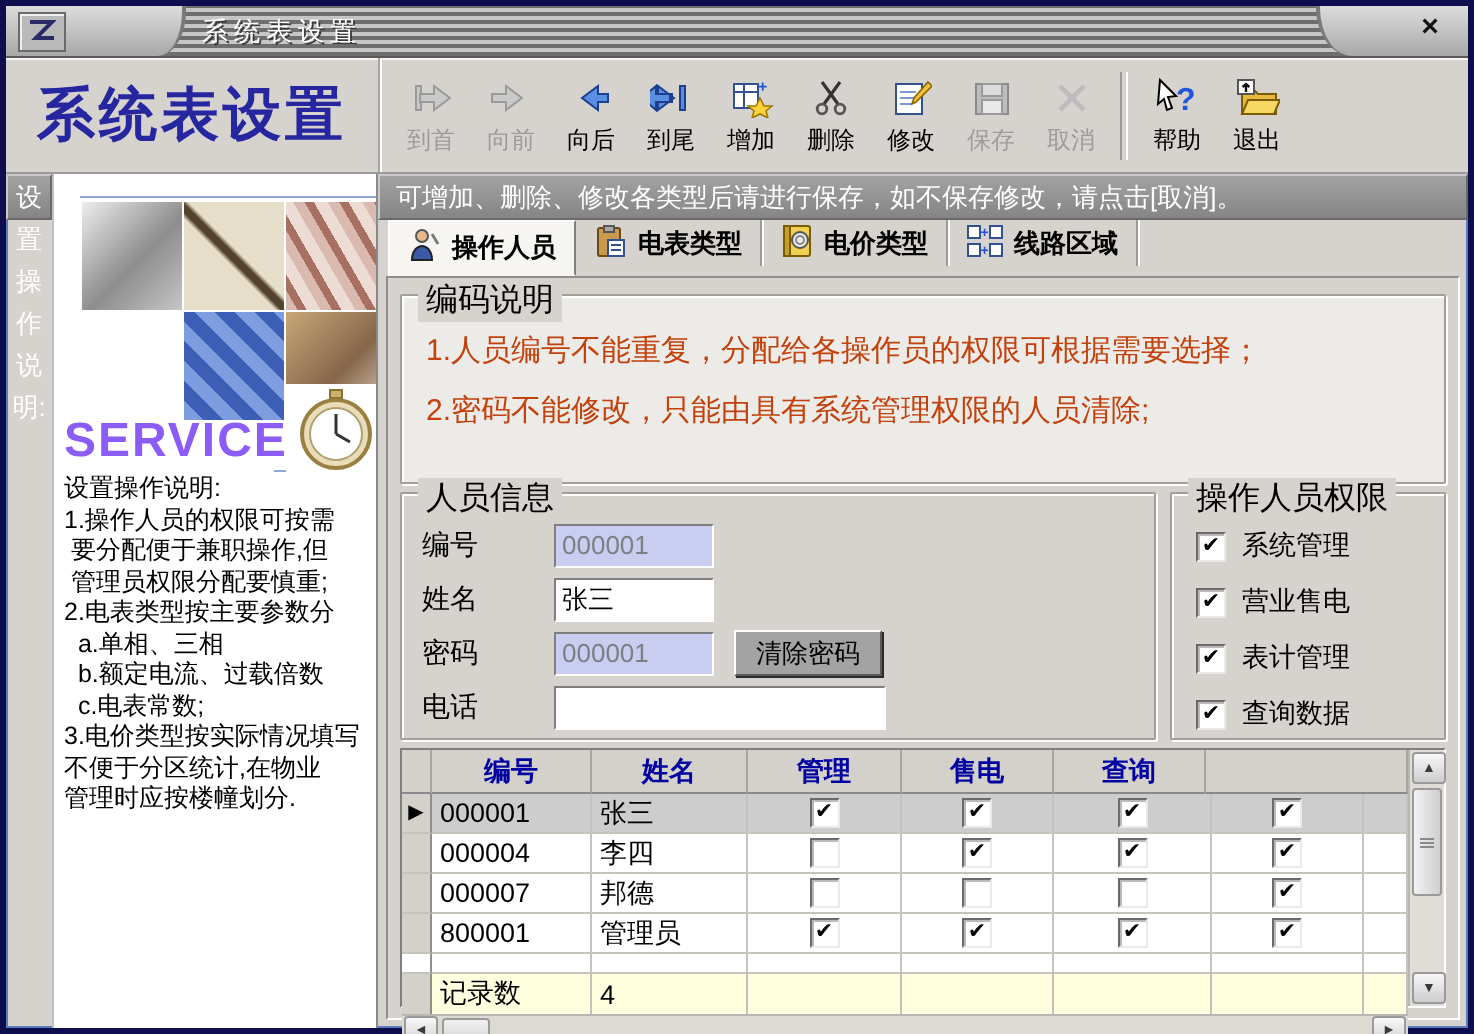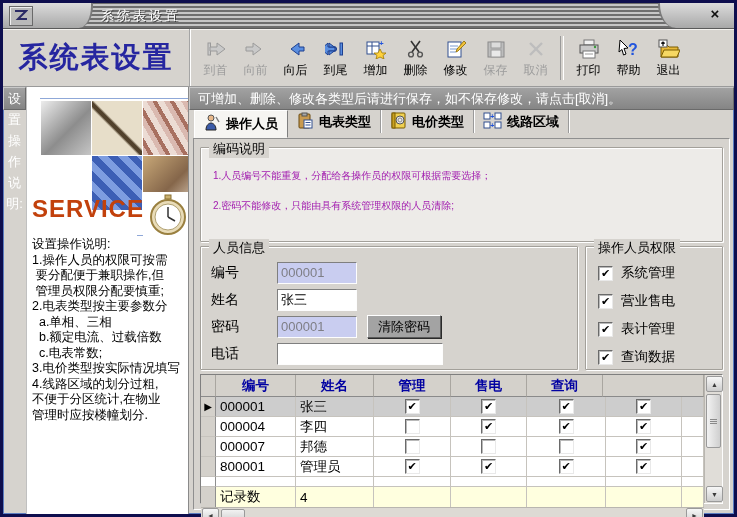--- a/index.html
+++ b/index.html
@@ -44,39 +44,39 @@
   .sidebody{flex:1;background:#ffffff;position:relative;overflow:hidden;border-left:1px solid #c0c0c0;}
   .collage{position:absolute;left:0;top:0;width:185px;height:150px;}
   .xline{position:absolute;background:#8fa8d8;}
   .photo{position:absolute;width:50px;height:54px;}
   .ph-tools{left:14px;top:14px;background:linear-gradient(135deg,#ededed,#8d8d8d 55%,#c6c6c6);}
   .ph-pen{left:65px;top:14px;background:linear-gradient(45deg,#e7dec9 44%,#52422c 47%,#52422c 51%,#e7dec9 54%),#e7dec9;}
   .ph-rulers{left:116px;top:14px;background:repeating-linear-gradient(60deg,#dab9b0 0 5px,#a87060 5px 9px,#ecdcd4 9px 15px);}
   .ph-keyboard{left:65px;top:69px;background:repeating-linear-gradient(45deg,#7e9de0 0 7px,#3d5fb5 7px 14px);}
   .ph-person{left:116px;top:69px;background:linear-gradient(135deg,#c8a878,#85664a 55%,#e9d9c6);}
   .ph-watch{left:116px;top:105px;width:50px;height:45px;background:#fff;display:flex;align-items:center;justify-content:center;}
-  .service{position:absolute;left:5px;top:108px;font-size:24px;font-weight:bold;letter-spacing:1px;color:#c2410c;}
+  .service{position:absolute;left:5px;top:120px;font-size:24px;font-weight:bold;letter-spacing:1px;color:#8b5cf6;}
   .instructions{position:absolute;left:5px;top:150px;right:2px;font-size:12.5px;line-height:15.5px;color:#000;}
   .instructions div{white-space:pre;}
   
   .main{flex:1;display:flex;flex-direction:column;min-width:0;}
   .main .grayhdr{padding-left:8px;}
   .tabbar{height:28px;flex:0 0 28px;display:flex;align-items:flex-start;padding-left:5px;gap:0;}
   .tab{height:23px;display:flex;align-items:center;gap:5px;padding:0 9px;font-size:13px;font-weight:bold;
     border-right:1px solid #9a9a9a;box-shadow:1px 0 0 #fff;}
   .tab.active{background:#f6f5f2;height:26px;border:1px solid;border-color:#ffffff #808080 #f6f5f2 #ffffff;
     box-shadow:none;}
   .tabpage{flex:1;margin:0 4px 4px 4px;border:1px solid;border-color:#8f8f8f #ffffff #ffffff #8f8f8f;
     padding:8px 6px 5px 6px;display:flex;flex-direction:column;gap:4px;min-height:0;}
   
   .gbox{position:relative;border:1px solid #a3a09a;border-radius:1px;box-shadow:inset 1px 1px 0 #fff,1px 1px 0 #fff;}
-  .gtitle{position:absolute;top:-8px;left:8px;padding:0 4px;font-size:13px;background:#d6d3ce;}
+  .gtitle{position:absolute;top:-8px;left:8px;padding:0 4px;font-size:16px;background:#d6d3ce;}
   .gb-coding{height:80px;flex:0 0 80px;background:#edebe8;padding:13px 10px 0 12px;}
   .gb-coding .gtitle{background:#d6d3ce;}
-  .codeline{color:#a21caf;font-size:10px;line-height:30px;white-space:nowrap;}
+  .codeline{color:#c2410c;font-size:15px;line-height:30px;white-space:nowrap;}
   .midrow{height:124px;flex:0 0 124px;display:flex;gap:7px;}
   .gb-person{width:360px;flex:0 0 360px;padding:12px 6px 0 10px;}
   .gb-perms{flex:1;padding:12px 10px 0 12px;}
   .frow{display:flex;align-items:center;height:27px;}
   .frow label{width:66px;font-size:14px;}
   .tinput{height:20px;border:1px solid;border-color:#7f7f7f #fdfdfd #fdfdfd #7f7f7f;background:#fff;
     font-size:13px;padding:0 3px;width:72px;font-family:inherit;}
   .tinput.ro{background:#c9cdf0;color:#7e7e85;}
   .tinput.wide{width:158px;}
   .pushbtn{margin-left:10px;height:23px;padding:0 10px;font-size:13px;background:#a3a3a3;
@@ -226,32 +226,20 @@
               <line x1="3" y1="3" x2="15" y2="15" stroke="#bdbdbd" stroke-width="2.4"></line>
               <line x1="15" y1="3" x2="3" y2="15" stroke="#bdbdbd" stroke-width="2.4"></line>
             </svg>
           </span>
           <span>取消</span>
         </div>
         <div class="tsep"></div>
         <div class="tbtn">
           <span class="ticon">
             <svg width="22" height="20" viewBox="0 0 22 20">
-              <rect x="6" y="1" width="10" height="5" fill="#f2f2f2" stroke="#777"></rect>
-              <rect x="2" y="6" width="18" height="8" fill="#c9c9c9" stroke="#555"></rect>
-              <circle cx="17" cy="8" r="1.2" fill="#3a9a3a"></circle>
-              <rect x="5" y="12" width="12" height="7" fill="#ffffff" stroke="#777"></rect>
-              <line x1="7" y1="15" x2="15" y2="15" stroke="#999"></line>
-            </svg>
-          </span>
-          <span>打印</span>
-        </div>
-        <div class="tbtn">
-          <span class="ticon">
-            <svg width="22" height="20" viewBox="0 0 22 20">
               <text x="10" y="16" font-size="16" font-weight="bold" fill="#2255dd">?</text>
               <polygon points="2,1 10,9 6,9.5 8,15 5.5,16 4,10.5 1,13" fill="#fff" stroke="#000" stroke-width="1"></polygon>
             </svg>
           </span>
           <span>帮助</span>
         </div>
         <div class="tbtn">
           <span class="ticon">
             <svg width="22" height="19" viewBox="0 0 22 19">
               <path d="M3 6 h6 l2 2 h9 v10 h-17 z" fill="#e8b93a" stroke="#7a5d00"></path>
@@ -293,21 +281,20 @@
         <div class="instructions" id="instructions">
             <div>设置操作说明:</div>
             <div>1.操作人员的权限可按需</div>
             <div> 要分配便于兼职操作,但</div>
             <div> 管理员权限分配要慎重;</div>
             <div>2.电表类型按主要参数分</div>
             <div>  a.单相、三相</div>
             <div>  b.额定电流、过载倍数</div>
             <div>  c.电表常数;</div>
             <div>3.电价类型按实际情况填写</div>
-            <div>4.线路区域的划分过粗,</div>
             <div>不便于分区统计,在物业</div>
             <div>管理时应按楼幢划分.</div>
           </div>
       </div>
     </div>
 
     <div class="main">
       <div class="grayhdr">可增加、删除、修改各类型后请进行保存，如不保存修改，请点击[取消]。</div>
 
       <div class="tabbar" id="tabbar">

